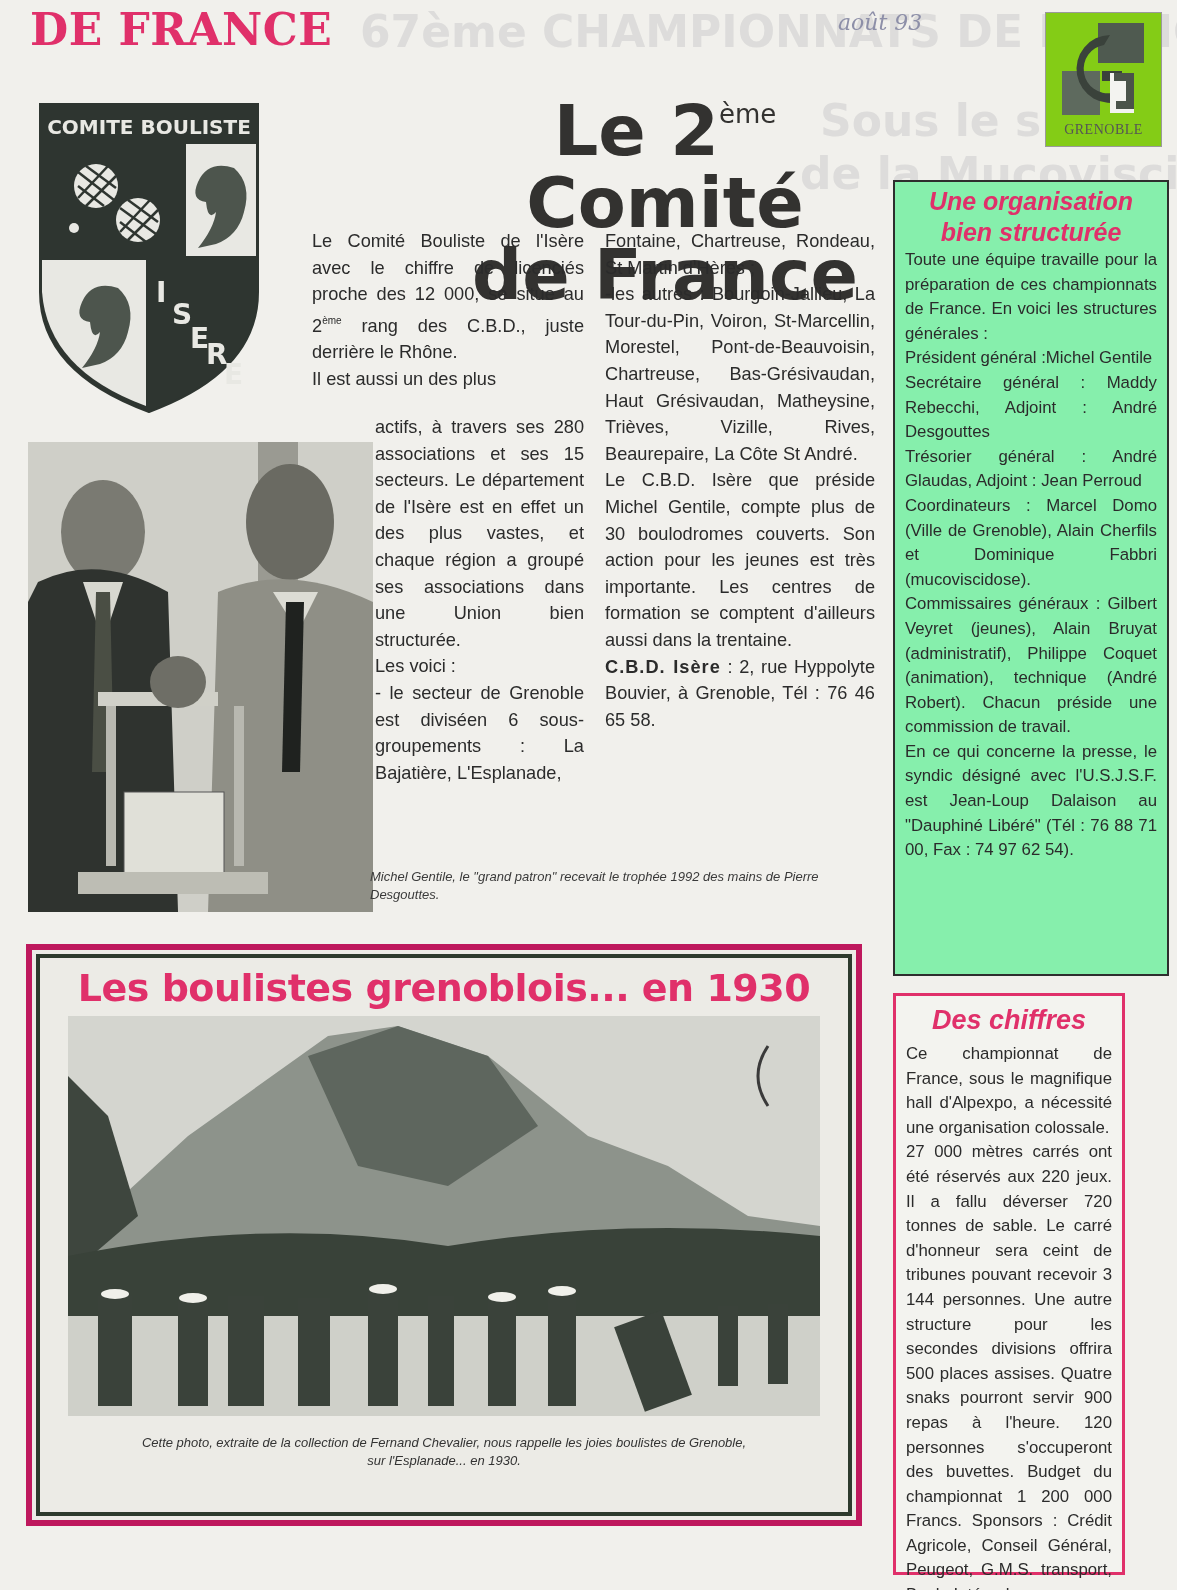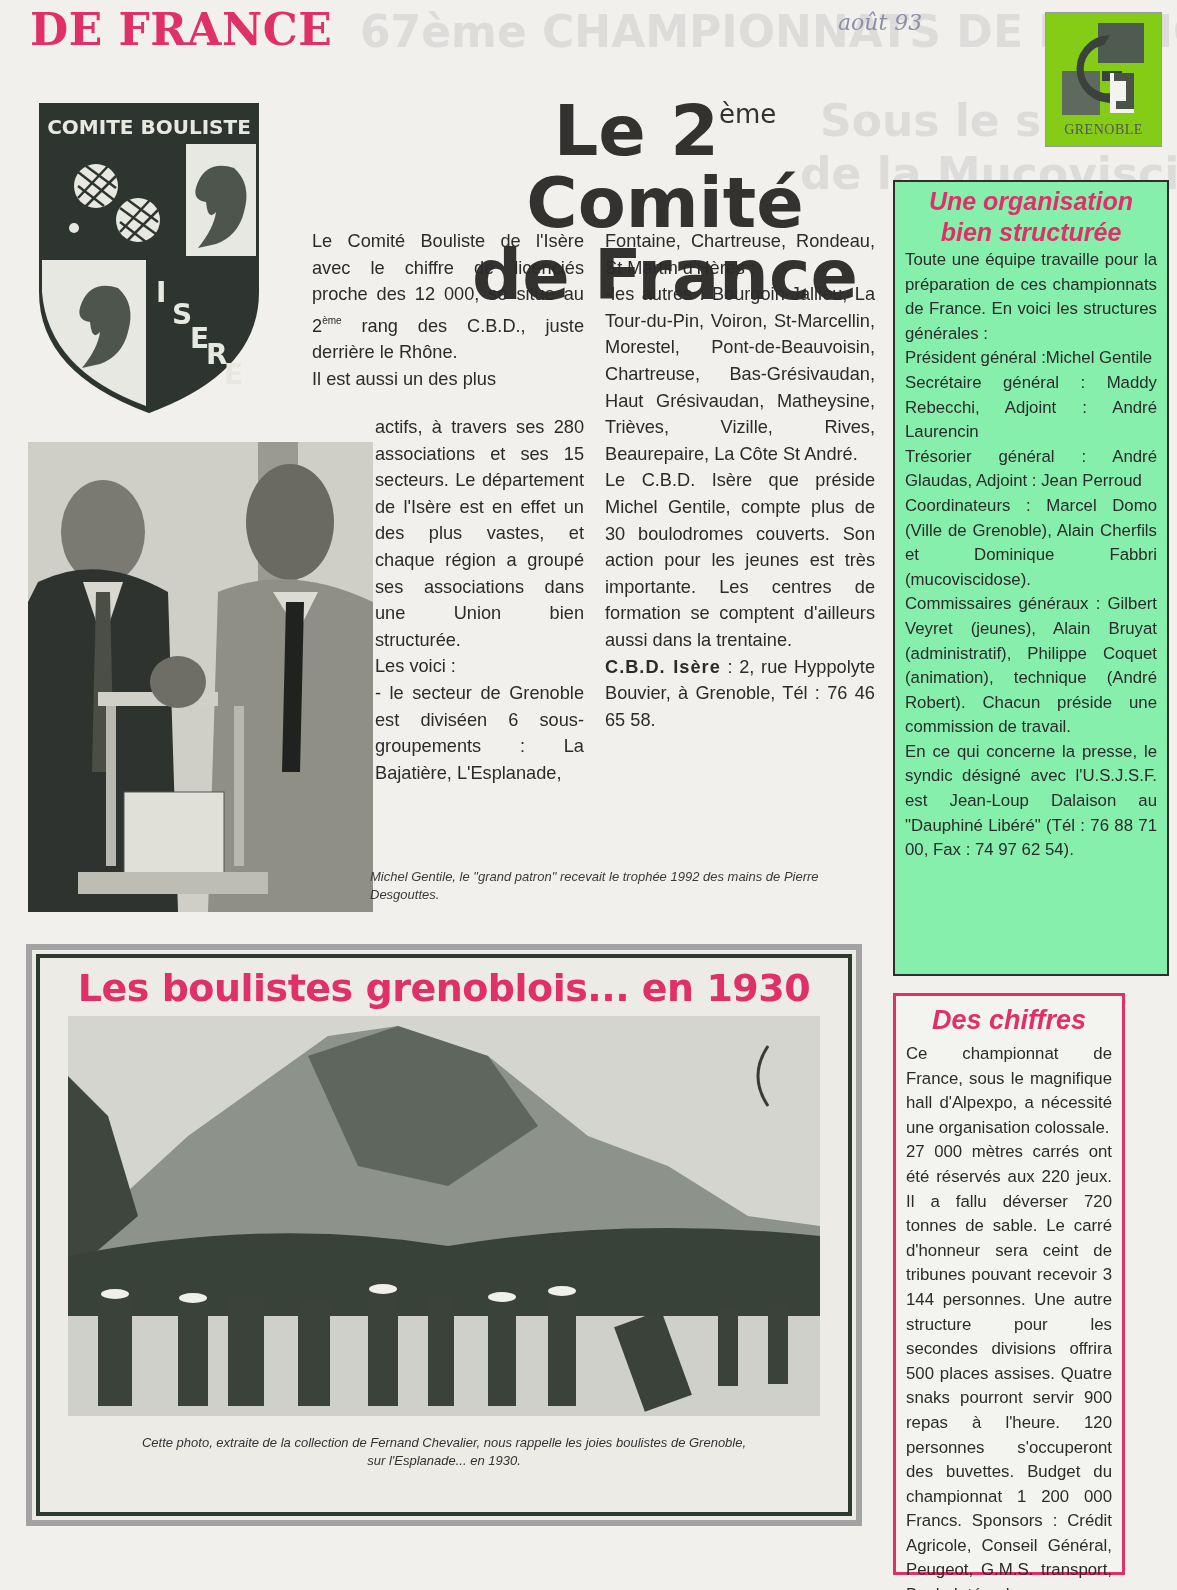--- a/index.html
+++ b/index.html
@@ -86,21 +86,21 @@
   .box2 {
     left: 893px; top: 993px; width: 232px; height: 582px;
     border: 3px solid #e0306a; background: #f3f3ef;
     padding: 2px 10px 0 10px;
   }
   .box2 .box-title { font-size: 27px; line-height: 44px; }
 
   
   .frame {
     left: 26px; top: 944px; width: 836px; height: 582px;
-    border: 6px solid #a3a3a3; background: #ecebe6;
+    border: 6px solid #be185d; background: #ecebe6;
   }
   .frame-inner {
     position: absolute; left: 4px; top: 4px; right: 4px; bottom: 4px;
     border: 4px solid #2d3a2d;
   }
   .frame-title {
     position: absolute; left: 0; right: 0; top: 16px; text-align: center;
     font-family: "DejaVu Sans", sans-serif; font-weight: bold;
     font-size: 38px; color: #e0306a; letter-spacing: -0.5px;
   }
@@ -217,21 +217,21 @@
 <div class="abs caption1">Michel Gentile, le "grand patron" recevait le trophée 1992 des mains de Pierre Desgouttes.</div>
 
 <div class="abs box1">
   <div class="box-title">
     <span>Une organisation</span><br>
     <span>bien structurée</span>
   </div>
   <div class="body-text" lang="fr" style="hyphens:auto;">
     <div>Toute une équipe travaille pour la préparation de ces championnats de France. En voici les structures générales :</div>
     <div>Président général :Michel Gentile</div>
-    <div>Secrétaire général : Maddy Rebecchi, Adjoint : André Laurencin</div>
+    <div>Secrétaire général : Maddy Rebecchi, Adjoint : André Desgouttes</div>
     <div>Trésorier général : André Glaudas, Adjoint : Jean Perroud</div>
     <div>Coordinateurs : Marcel Domo (Ville de Grenoble), Alain Cherfils et Dominique Fabbri (mucoviscidose).</div>
     <div>Commissaires généraux : Gilbert Veyret (jeunes), Alain Bruyat (administratif), Philippe Coquet (animation), technique (André Robert). Chacun préside une commission de travail.</div>
     <div>En ce qui concerne la presse, le syndic désigné avec l'U.S.J.S.F. est Jean-Loup Dalaison au "Dauphiné Libéré" (Tél : 76 88 71 00, Fax : 74 97 62 54).</div>
   </div>
 </div>
 
 <div class="abs box2">
   <div class="box-title">Des chiffres</div>
   <div class="body-text" lang="fr" style="hyphens:auto;">

